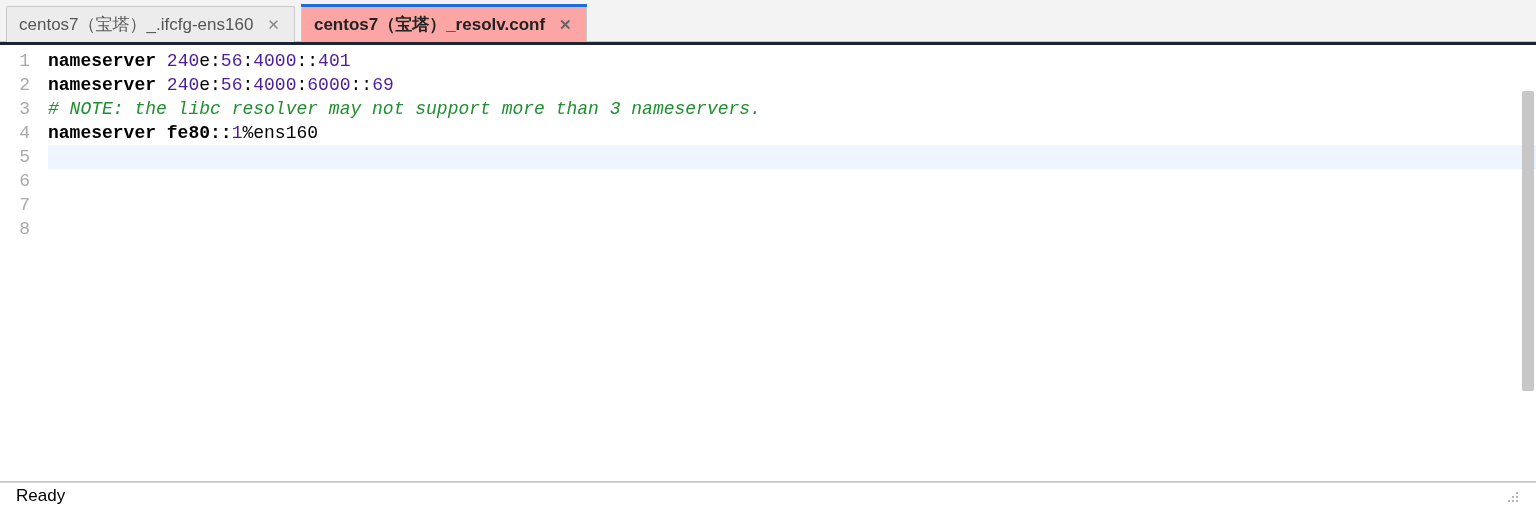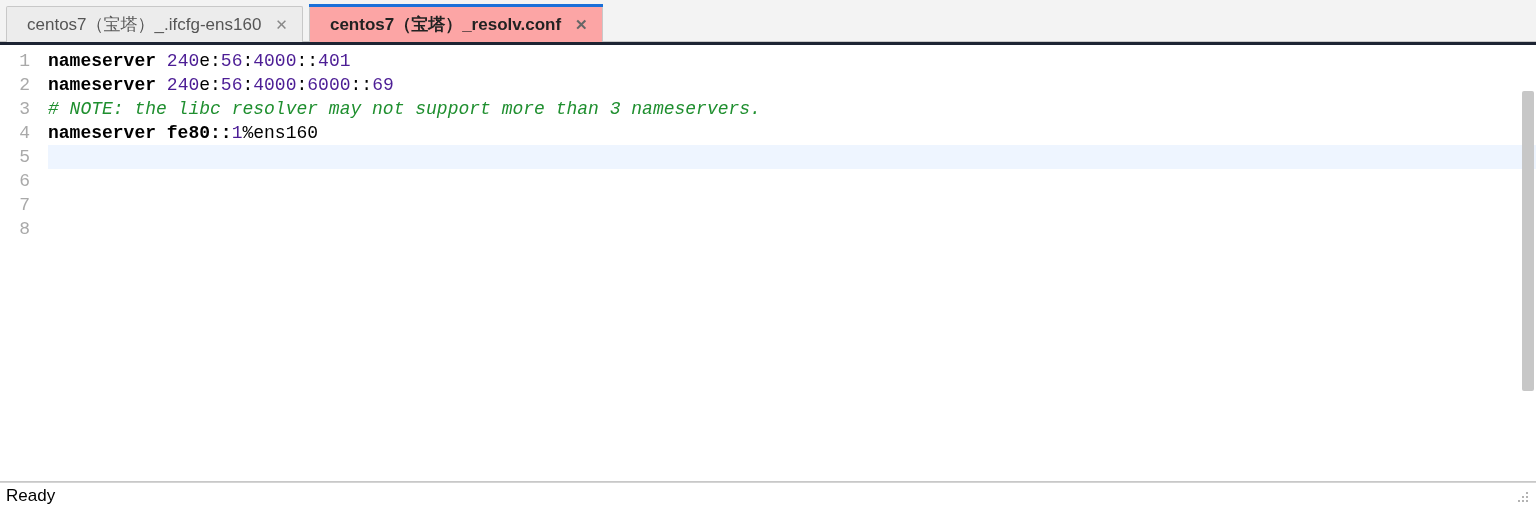--- a/index.html
+++ b/index.html
@@ -10,21 +10,21 @@
     display: flex;
     height: 42px;
     background: #f3f3f3;
     border-bottom: 1px solid #c8c8c8;
     align-items: stretch;
     padding-top: 6px;
   }
   .tab {
     display: flex;
     align-items: center;
-    padding: 0 14px 0 20px;
+    padding: 0 14px 0 12px;
     border: 1px solid #c8c8c8;
     border-bottom: none;
     background: #ececec;
     margin-left: 6px;
     border-radius: 2px 2px 0 0;
     font-size: 17px;
     color: #555;
     cursor: pointer;
     position: relative;
     height: 36px;
@@ -117,21 +117,21 @@
     height: 300px;
     background: #c7c7c7;
     border-radius: 2px;
   }
 
   .statusbar {
     height: 26px;
     border-top: 1px solid #d4d4d4;
     display: flex;
     align-items: center;
-    padding: 0 6px;
+    padding: 0 16px;
     font-size: 17px;
     color: #000;
     background: #fff;
     justify-content: space-between;
   }
   .resize-grip {
     width: 16px; height: 16px;
     position: relative;
   }
   .resize-grip svg { display: block; }

